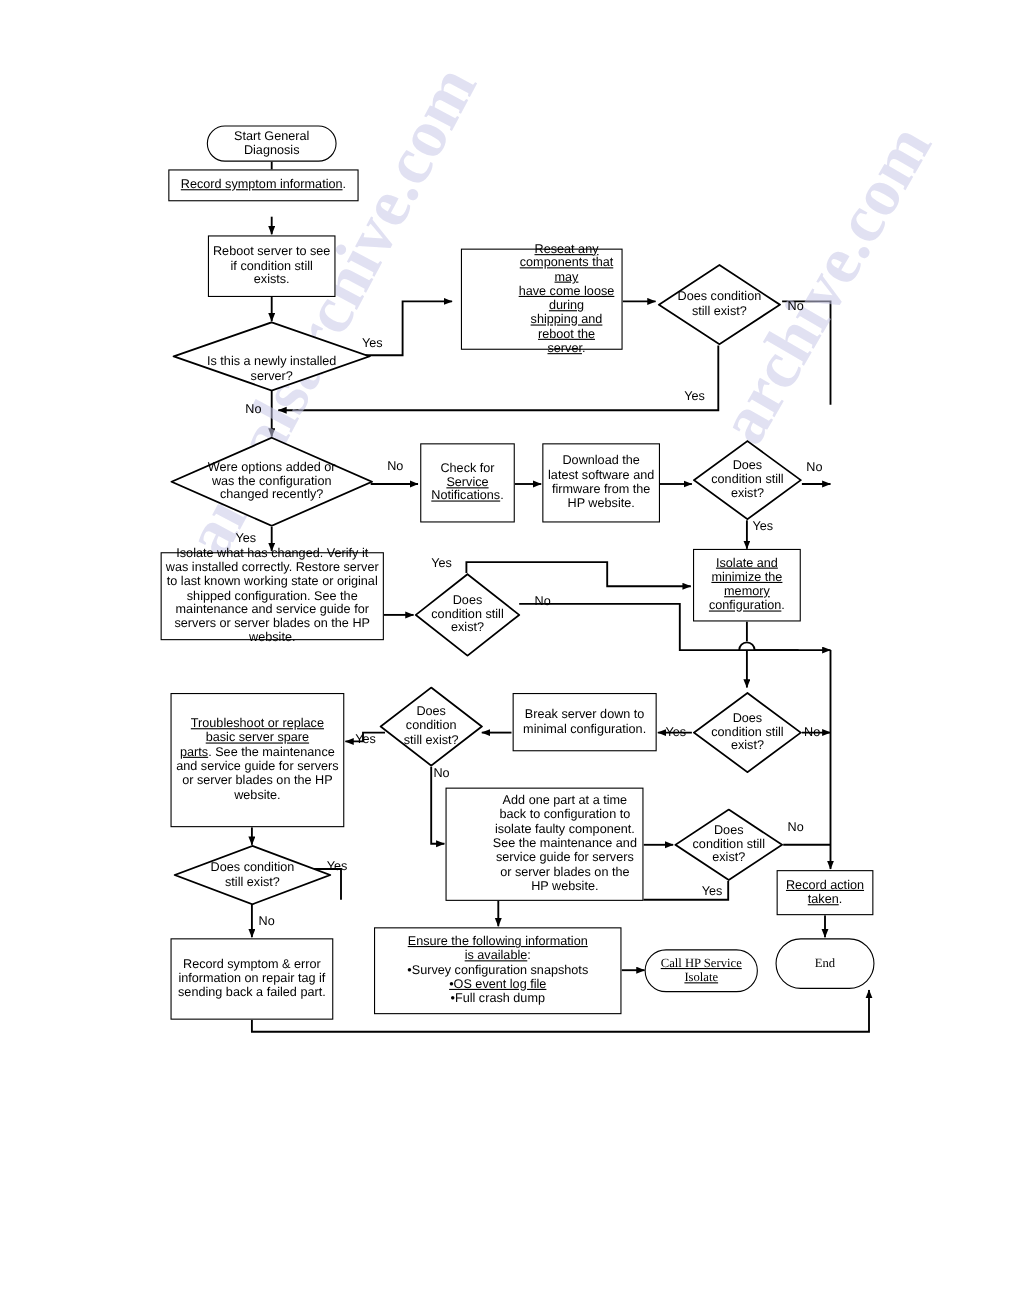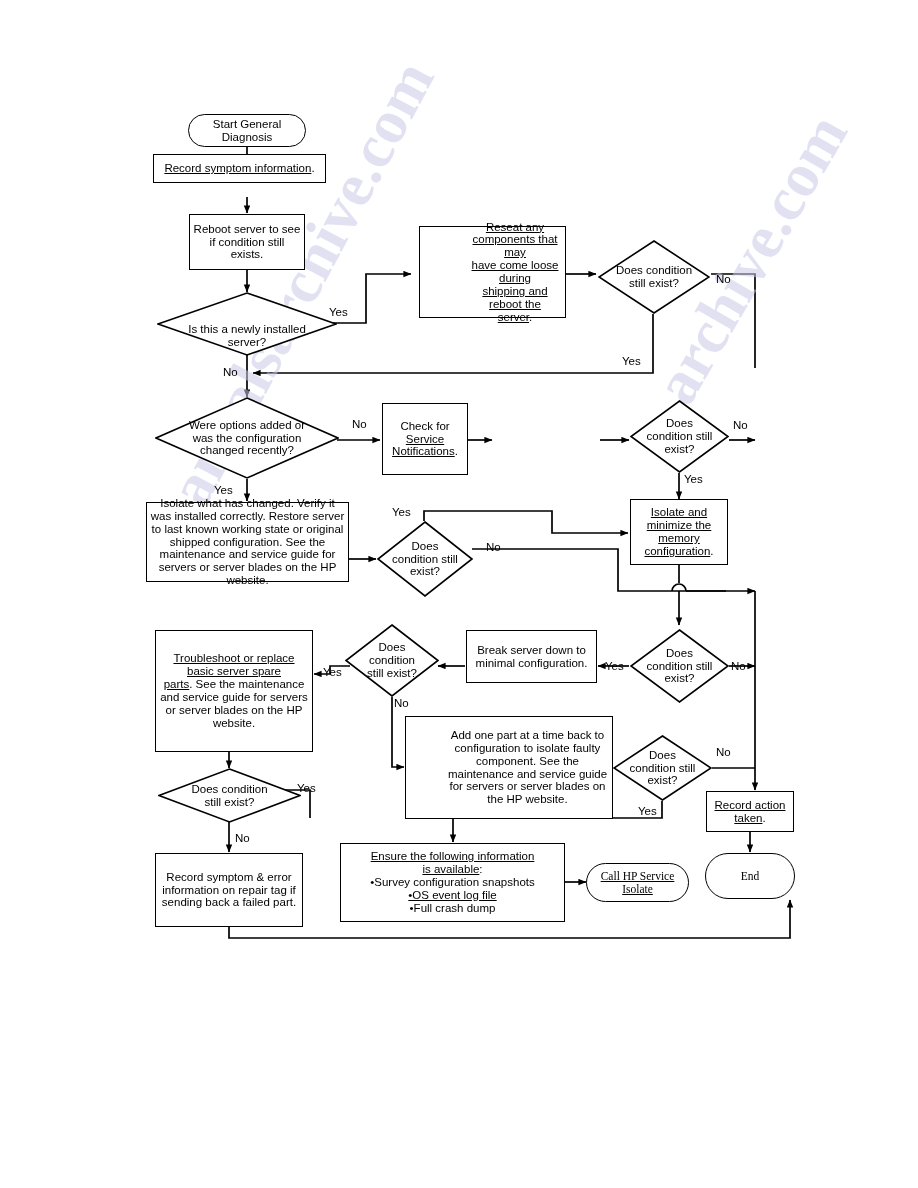--- a/index.html
+++ b/index.html
@@ -153,20 +153,23 @@
   </div>
 
   <div class="node proc" style="left:382px;top:403px;width:86px;height:72px;font-size:11.5px;">
     <span class="txt">
       <span>Check for </span><br>
       <span class="u">Service </span><br>
       <span class="u">Notifications</span><span>.</span>
     </span>
   </div>
 
+  <div class="node proc" style="left:493px;top:403px;width:107px;height:72px;font-size:11.5px;">
+    <span class="txt">Download the latest software and firmware from the HP website.</span>
+  </div>
 
   <div class="dia" style="left:630px;top:400px;width:99px;height:73px;font-size:11.5px;">
     <svg viewBox="0 0 99 73" preserveAspectRatio="none">
         <polygon points="49.5,1 98,36.5 49.5,72 1,36.5" fill="#fff" stroke="#000" stroke-width="1.6" vector-effect="non-scaling-stroke"></polygon>
       </svg>
     <span class="inner" style="width:66px;">Does condition still exist?</span>
   </div>
 
   <div class="node proc" style="left:146px;top:502px;width:203px;height:80px;font-size:11.5px;">
     <span class="txt">Isolate what has changed. Verify it was installed correctly. Restore server to last known working state or original shipped configuration. See the maintenance and service guide for servers or server blades on the HP website.</span>
@@ -207,21 +210,21 @@
     <svg viewBox="0 0 94 73" preserveAspectRatio="none">
         <polygon points="47,1 93,36.5 47,72 1,36.5" fill="#fff" stroke="#000" stroke-width="1.6" vector-effect="non-scaling-stroke"></polygon>
       </svg>
     <span class="inner" style="width:64px;">Does condition still exist?</span>
   </div>
 
   <div class="node proc" style="left:466px;top:630px;width:131px;height:53px;font-size:11.5px;">
     <span class="txt">Break server down to minimal configuration.</span>
   </div>
 
-  <div class="node proc" style="left:405px;top:716px;width:208px;height:103px;font-size:11.5px;padding-left:37px;">
+  <div class="node proc" style="left:405px;top:716px;width:180px;height:103px;font-size:11.5px;padding-left:37px;">
     <span class="txt">Add one part at a time back to configuration to isolate faulty component. See the maintenance and service guide for servers or server blades on the HP website.</span>
   </div>
 
   <div class="dia" style="left:613px;top:735px;width:99px;height:66px;font-size:11.5px;">
     <svg viewBox="0 0 99 66" preserveAspectRatio="none">
         <polygon points="49.5,1 98,33 49.5,65 1,33" fill="#fff" stroke="#000" stroke-width="1.6" vector-effect="non-scaling-stroke"></polygon>
       </svg>
     <span class="inner" style="width:68px;">Does condition still exist?</span>
   </div>
 

